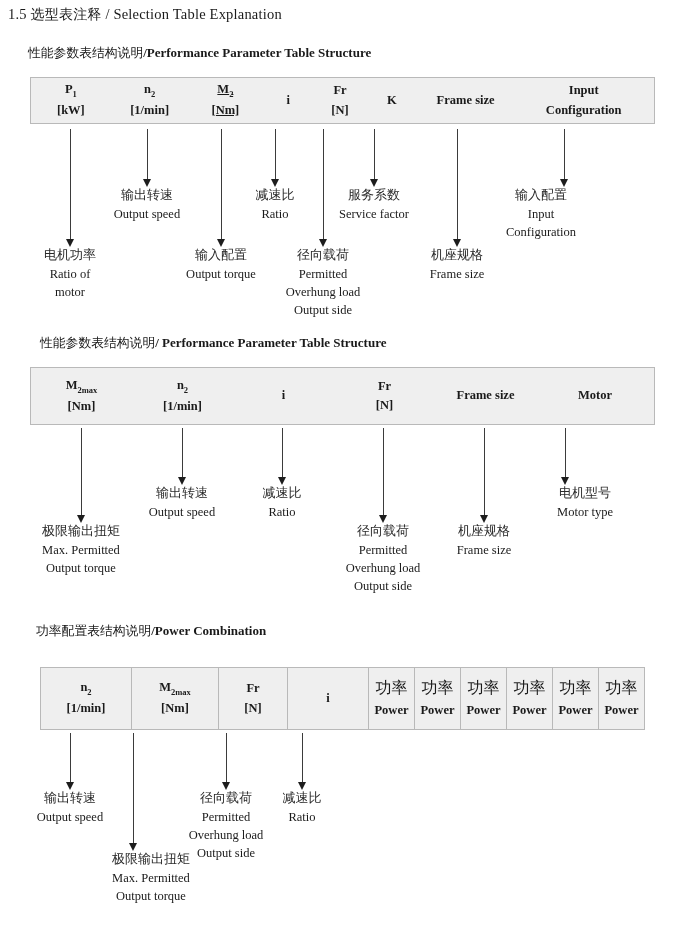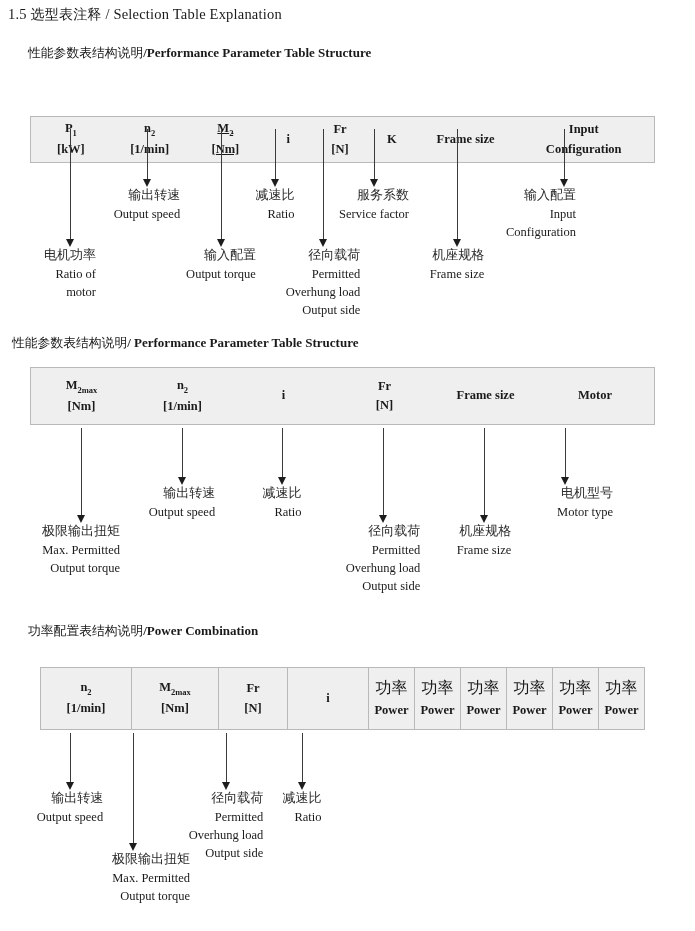--- a/index.html
+++ b/index.html
@@ -59,21 +59,21 @@
   .arrow .head{
     position:absolute;left:0;bottom:0;width:0;height:0;
     border-left:4.5px solid transparent;
     border-right:4.5px solid transparent;
     border-top:8px solid #1d1d1d;
   }
 
   
   .anno{
     position:absolute;
-    text-align:right;
+    text-align:center;
     line-height:1.45;
     white-space:nowrap;
     transform:translateX(-50%);
   }
   .anno .cn{
     font-family:"DejaVu Sans", sans-serif;
     font-size:13px;
     color:#2a2a2a;
     display:block;
   }
@@ -91,21 +91,21 @@
   <span>1.5</span>
   <span class="cn">选型表注释</span>
   <span>/</span>
   <span>Selection Table Explanation</span>
 </div>
 
 <div class="abs sub-title" style="left:28px;top:45px;">
   <span class="cn">性能参数表结构说明</span><span class="en">/</span><span class="en">Performance Parameter Table Structure</span>
 </div>
 
-<div class="tbl" style="left:30px;top:77px;width:625px;height:47px;margin-top:39px;">
+<div class="tbl" style="left:30px;top:77px;width:625px;height:47px;">
   <div class="cell" style="width:80px;">
     <div class="l1">P<sub>1</sub></div>
     <div class="l2">[kW]</div>
   </div>
   <div class="cell" style="width:78px;">
     <div class="l1">n<sub>2</sub></div>
     <div class="l2">[1/min]</div>
   </div>
   <div class="cell" style="width:74px;text-decoration:underline;">
     <div class="l1">M<sub>2</sub></div>
@@ -193,21 +193,21 @@
 <div class="anno" style="left:457px;top:246px;">
   <span class="cn">机座规格</span>
   <span class="en">Frame size</span>
 </div>
 <div class="anno" style="left:541px;top:186px;">
   <span class="cn">输入配置</span>
   <span class="en">Input</span>
   <span class="en">Configuration</span>
 </div>
 
-<div class="abs sub-title" style="left:12px;top:335px;">
+<div class="abs sub-title" style="left:40px;top:335px;">
   <span class="cn">性能参数表结构说明</span><span class="en">/</span>&nbsp;<span class="en">Performance Parameter Table Structure</span>
 </div>
 
 <div class="tbl" style="left:30px;top:367px;width:625px;height:58px;">
   <div class="cell" style="width:101px;">
     <div class="l1">M<sub>2max</sub></div>
     <div class="l2">[Nm]</div>
   </div>
   <div class="cell" style="width:101px;">
     <div class="l1">n<sub>2</sub></div>
@@ -274,21 +274,21 @@
 </div>
 <div class="anno" style="left:484px;top:522px;">
   <span class="cn">机座规格</span>
   <span class="en">Frame size</span>
 </div>
 <div class="anno" style="left:585px;top:484px;">
   <span class="cn">电机型号</span>
   <span class="en">Motor type</span>
 </div>
 
-<div class="abs sub-title" style="left:28px;top:623px;">
+<div class="abs sub-title" style="left:36px;top:623px;">
   <span class="cn">功率配置表结构说明</span><span class="en">/</span><span class="en">Power Combination</span>
 </div>
 
 <div class="tbl divided" style="left:40px;top:667px;width:605px;height:63px;">
   <div class="cell" style="width:90px;">
     <div class="l1">n<sub>2</sub></div>
     <div class="l2">[1/min]</div>
   </div>
   <div class="cell" style="width:87px;">
     <div class="l1">M<sub>2max</sub></div>

